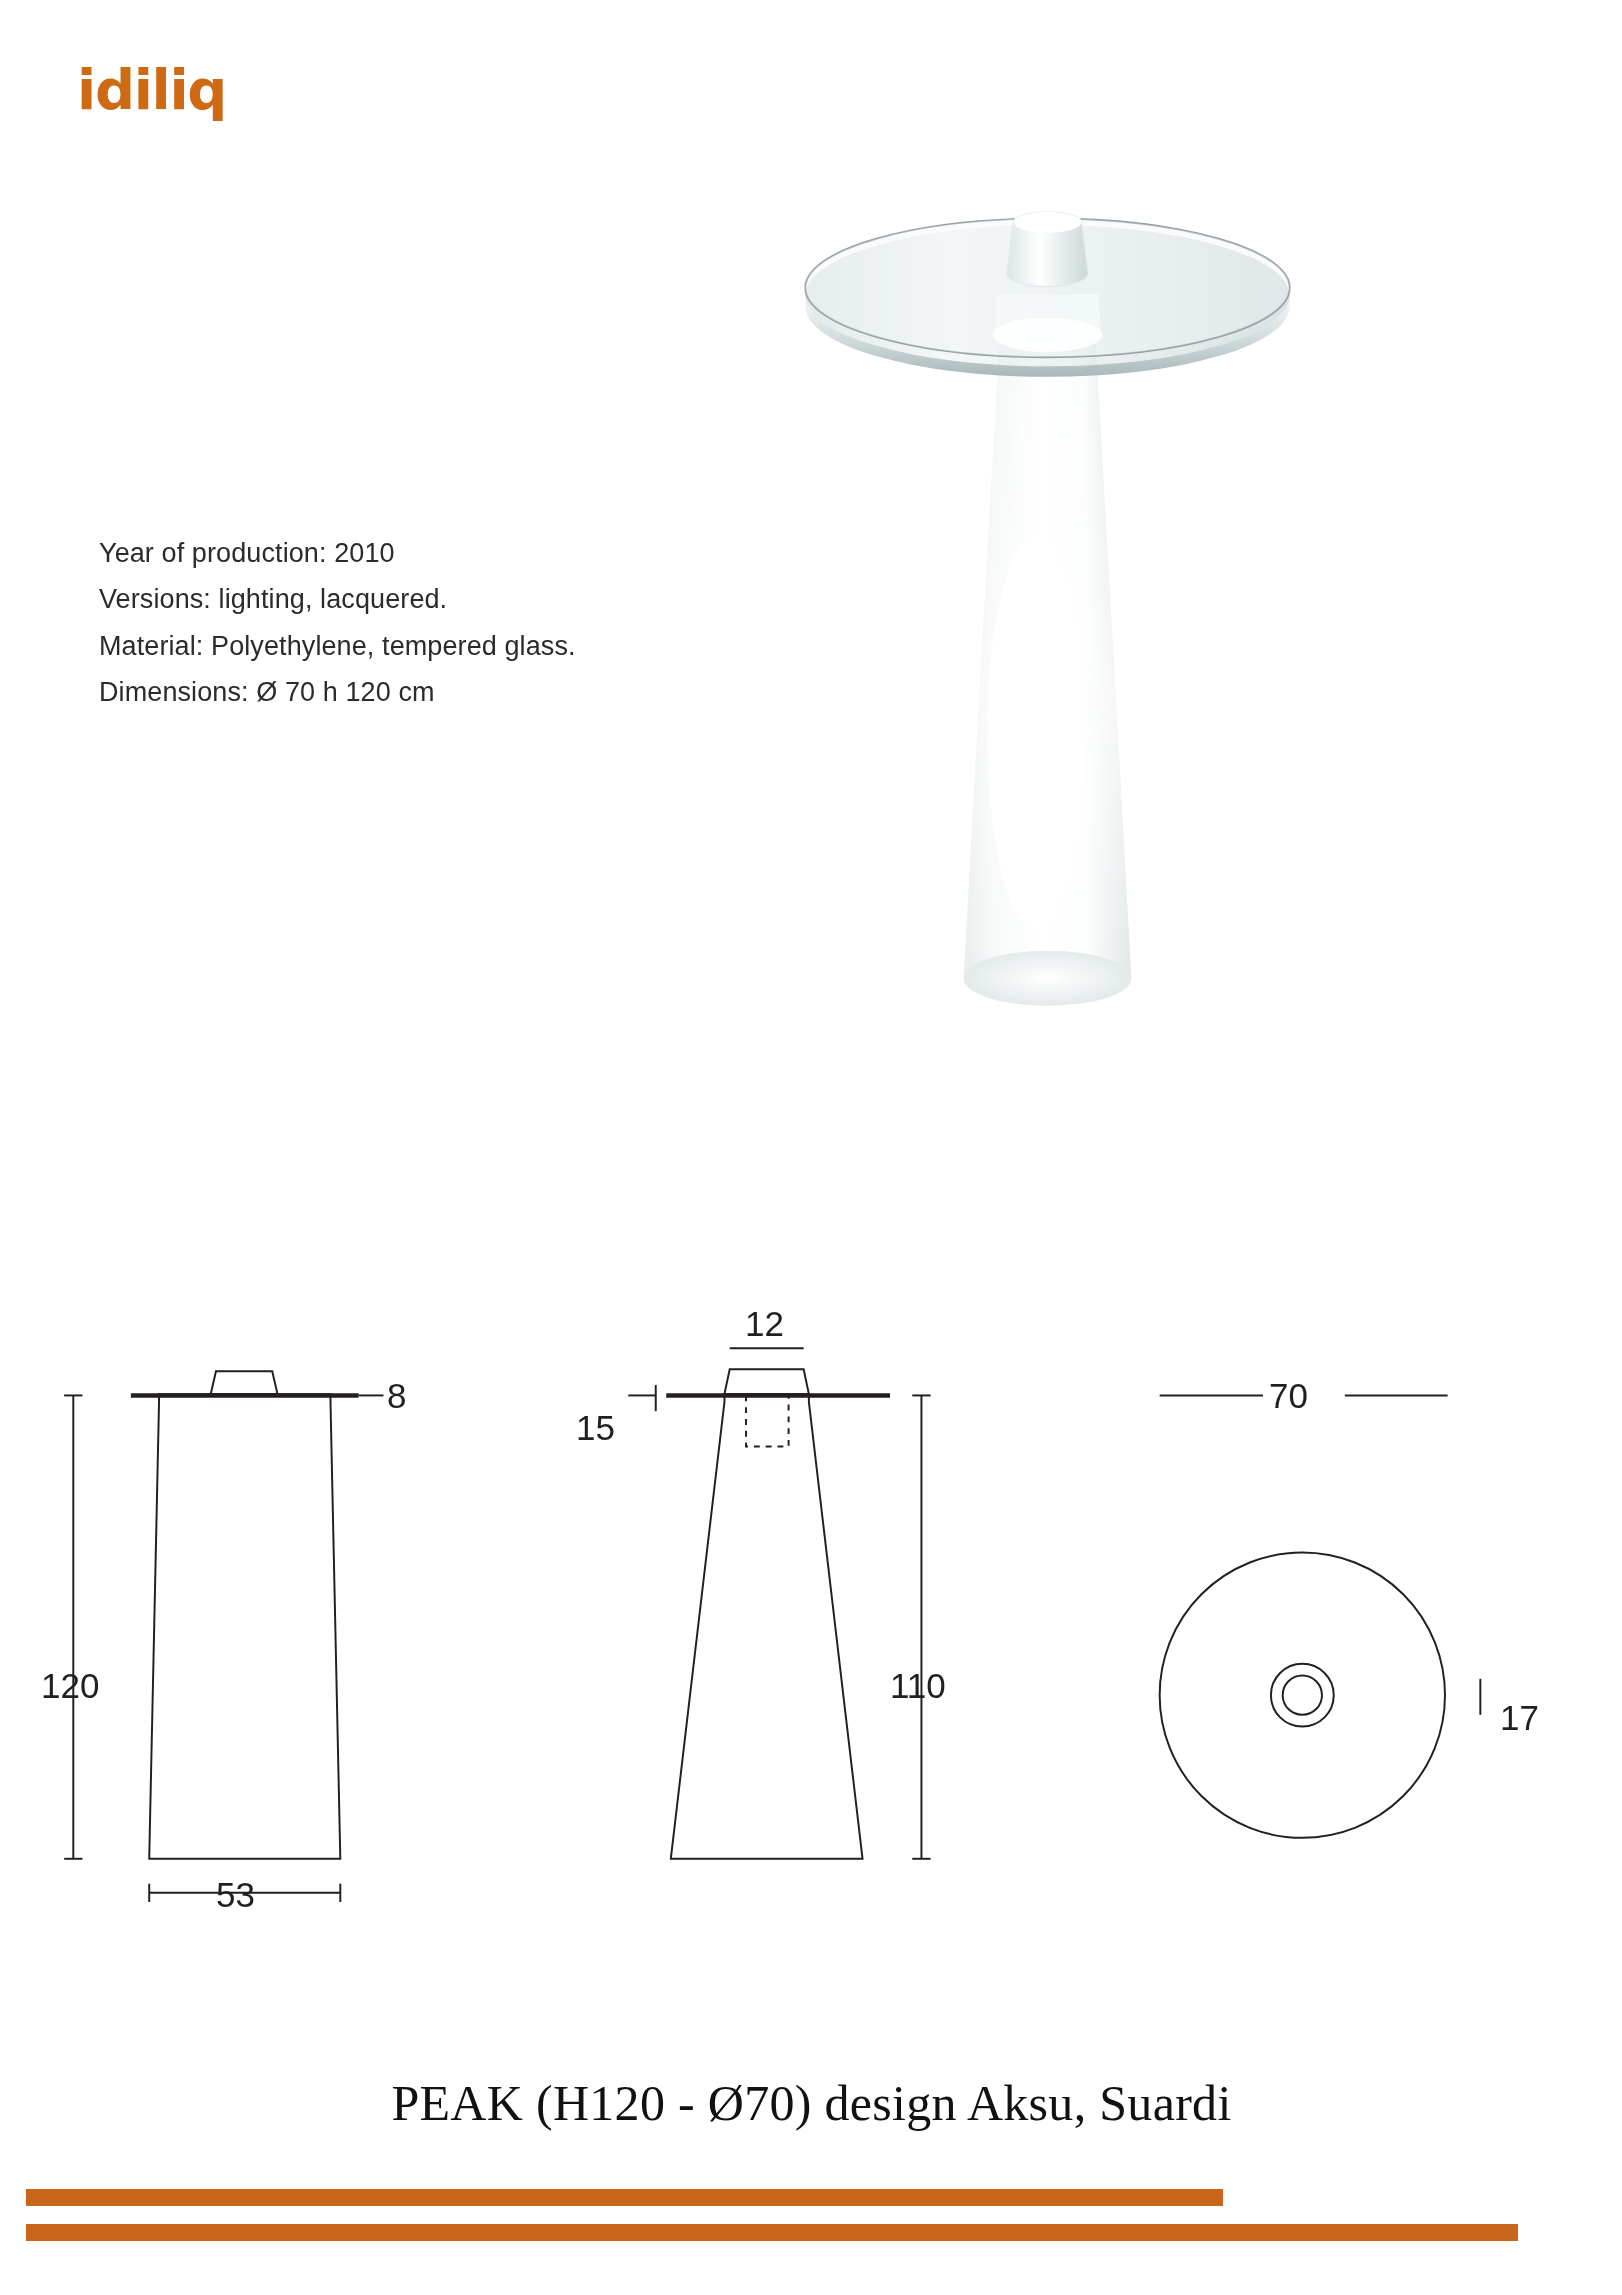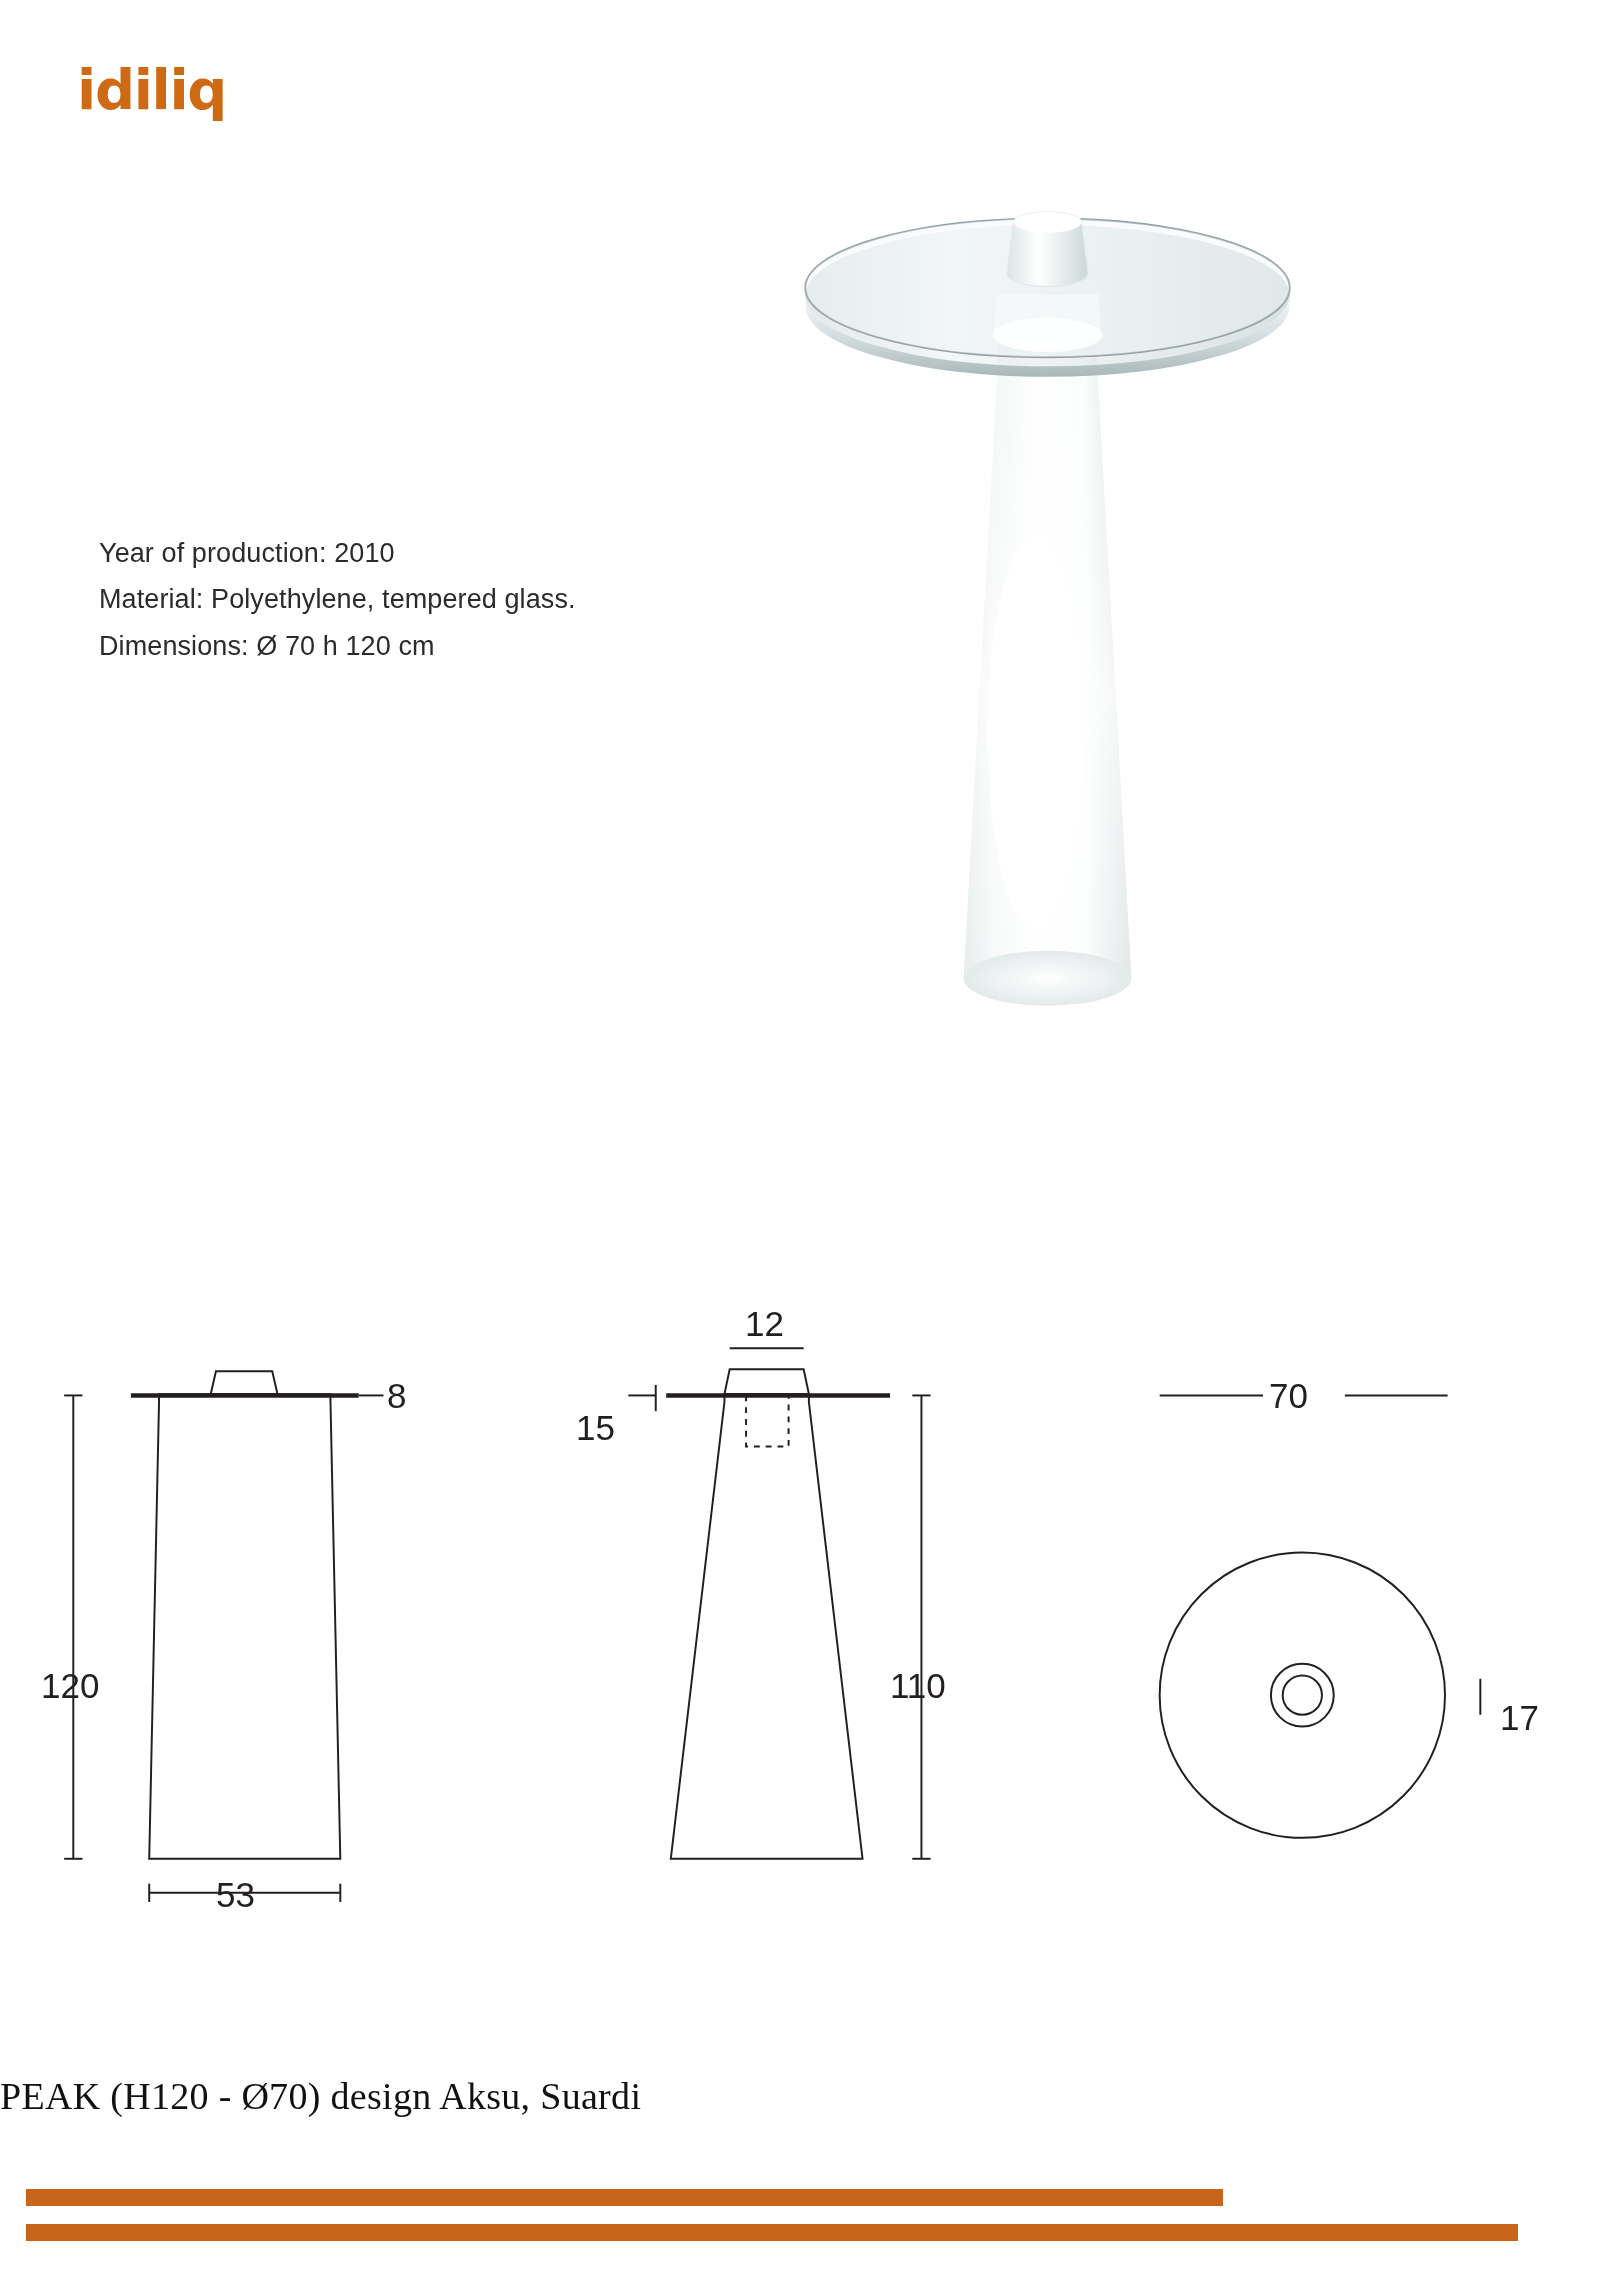--- a/index.html
+++ b/index.html
@@ -65,23 +65,23 @@
     color: #231f20;
     white-space: nowrap;
   }
 
   
   .caption {
     position: absolute;
     left: 0;
     top: 2074px;
     width: 1623px;
-    text-align: left;
+    text-align: center;
     font-family: "Liberation Serif", serif;
-    font-size: 38px;
+    font-size: 50px;
     color: #111111;
     letter-spacing: 0.3px;
   }
 
   
   .bar-top {
     position: absolute;
     left: 26px;
     top: 2189px;
     width: 1197px;
@@ -97,20 +97,21 @@
     background: #c8651a;
   }
 </style>
 </head>
 <body>
 
 <div class="logo">idiliq</div>
 
 <div class="spec">
   <div>Year of production: 2010</div>
+  <div>Versions: lighting, lacquered.</div>
   <div>Material: Polyethylene, tempered glass.</div>
   <div>Dimensions: Ø 70 h 120 cm</div>
 </div>
 
 <div class="photo">
   <svg width="589" height="982" viewBox="0 0 900 1500" xmlns="http://www.w3.org/2000/svg">
     <defs>
       <linearGradient id="coneGrad" x1="0" y1="0" x2="1" y2="0">
         <stop offset="0%" stop-color="#d8dfe0"></stop>
         <stop offset="18%" stop-color="#f2f6f6"></stop>

